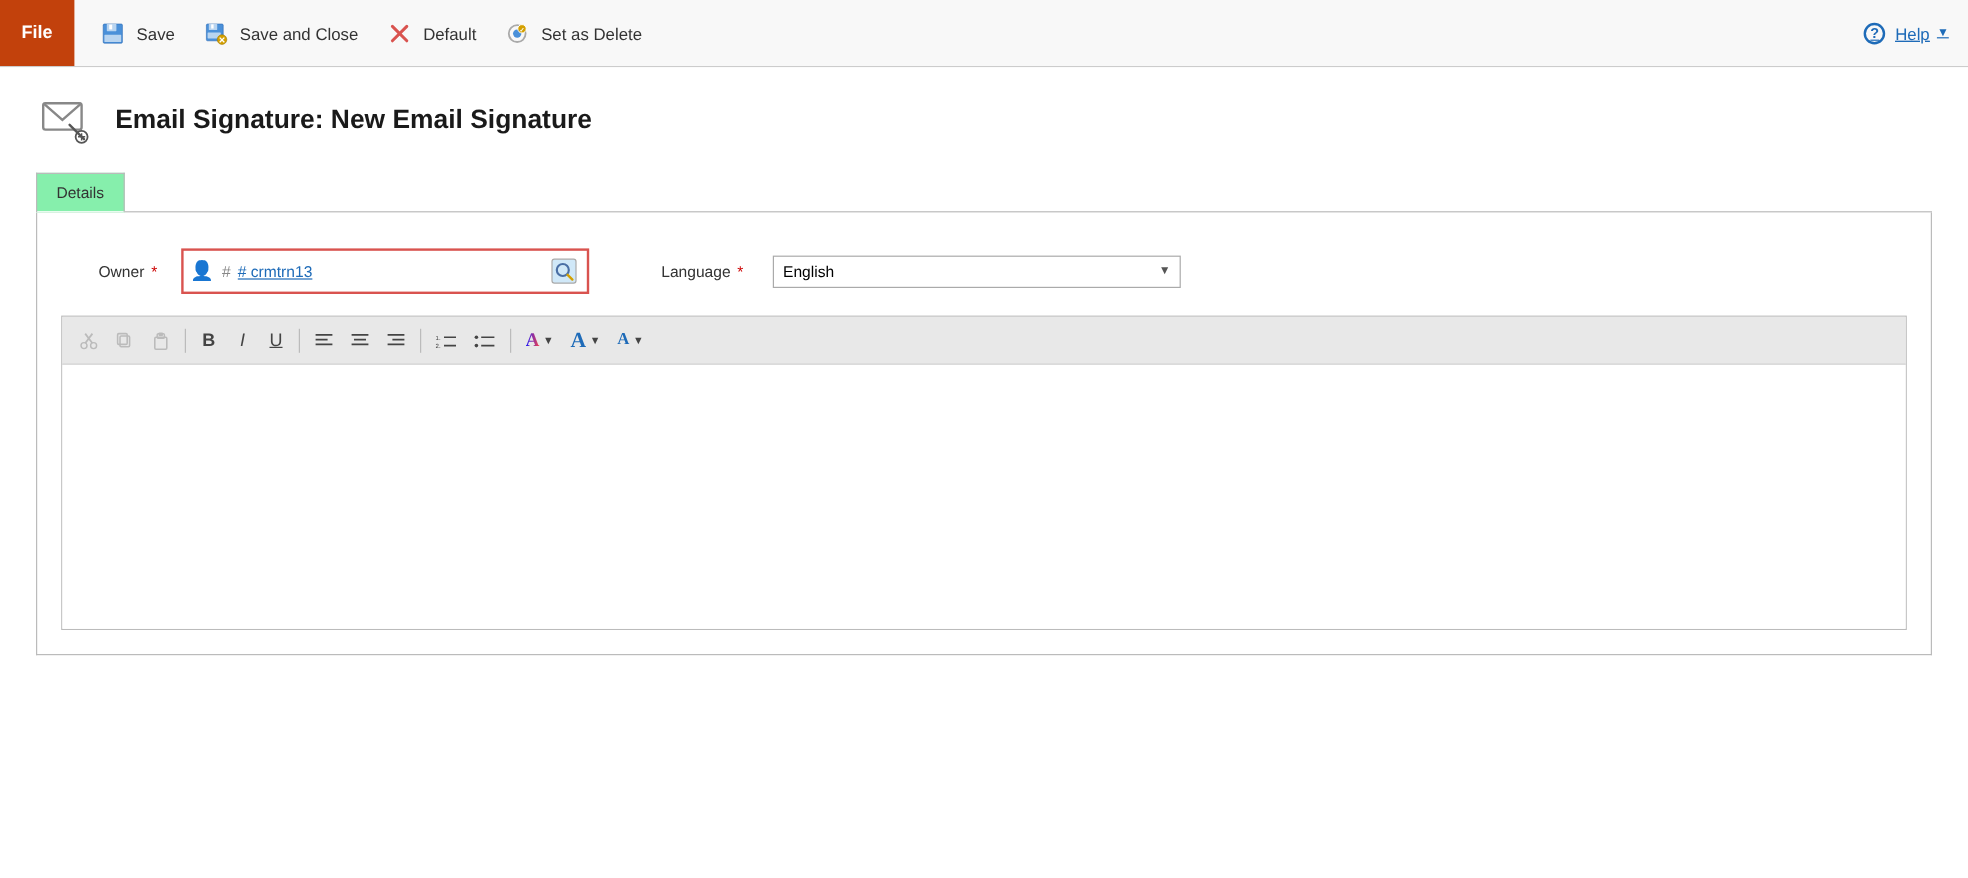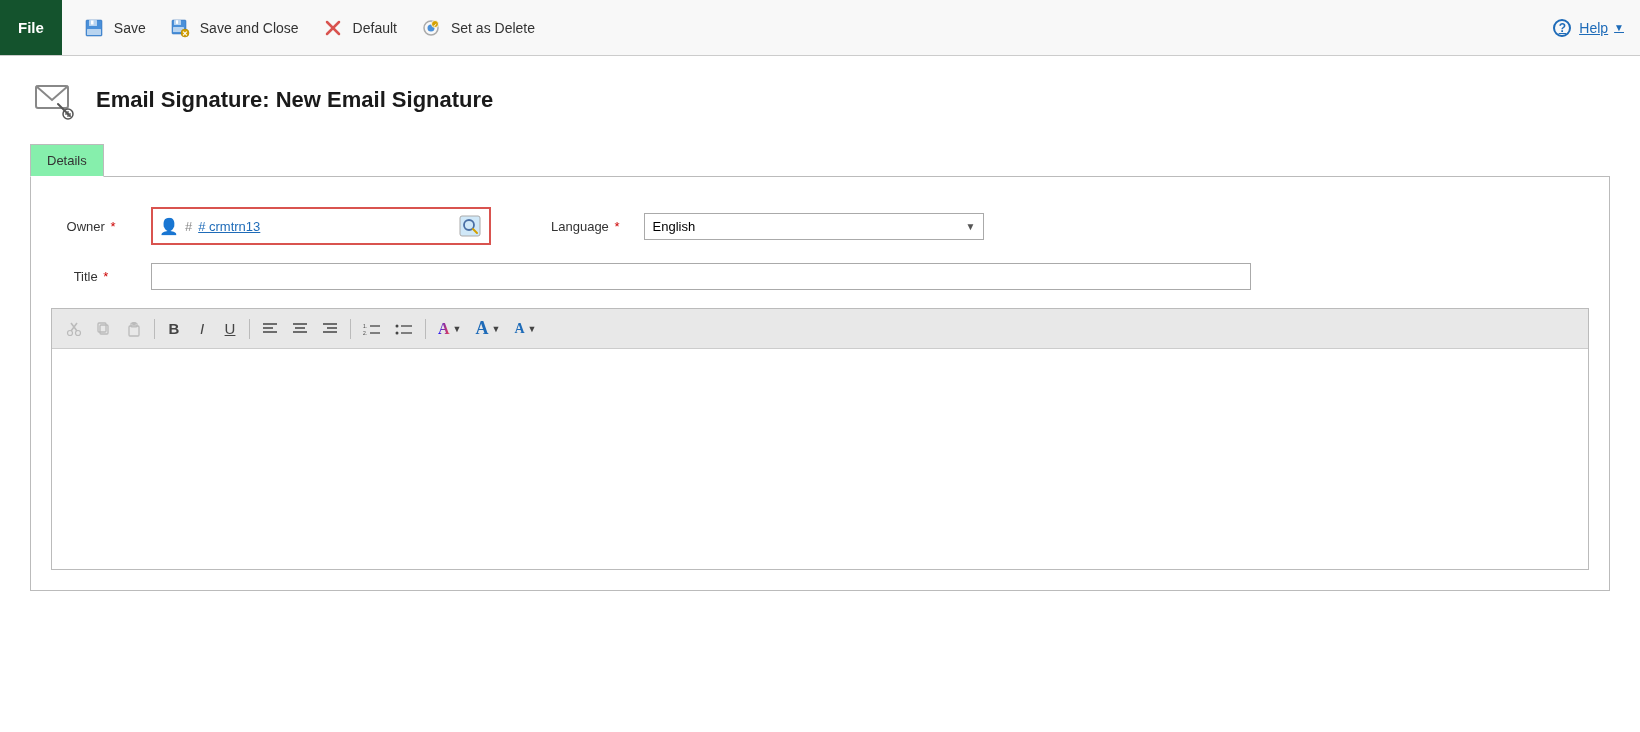--- a/index.html
+++ b/index.html
@@ -8,21 +8,21 @@
     
     .toolbar {
       display: flex;
       align-items: center;
       background: #f8f8f8;
       border-bottom: 1px solid #ccc;
       padding: 0;
       height: 56px;
     }
     .file-btn {
-      background: #14532d;
+      background: #c2410c;
       color: white;
       font-weight: bold;
       padding: 0 18px;
       height: 100%;
       display: flex;
       align-items: center;
       font-size: 15px;
       cursor: pointer;
       user-select: none;
     }
@@ -126,21 +126,21 @@
 
     
     .form-row {
       display: flex;
       align-items: center;
       margin-bottom: 18px;
       gap: 20px;
     }
     .form-label {
       width: 80px;
-      text-align: center;
+      text-align: right;
       font-size: 13px;
       color: #333;
       flex-shrink: 0;
     }
     .required-star {
       color: #c00;
       margin-left: 2px;
     }
     .owner-field {
       display: flex;
@@ -388,26 +388,20 @@
           <span>Language</span><span class="required-star"> *</span>
         </label>
         <div class="select-wrapper">
           <select class="language-select">
             <option>English</option>
           </select>
         </div>
       </div>
     </div>
 
-    <div class="form-row">
-      <label class="form-label">
-        <span>Title</span><span class="required-star"> *</span>
-      </label>
-      <input type="text" class="title-input" value="" style="">
-    </div>
 
     <div class="rte-container">
       <div class="rte-toolbar">
 
         <button class="rte-btn disabled" title="Cut">
           <svg width="16" height="16" viewBox="0 0 16 16" fill="none">
             <line x1="5" y1="2" x2="11" y2="10" stroke="#bbb" stroke-width="1.5"></line>
             <line x1="11" y1="2" x2="5" y2="10" stroke="#bbb" stroke-width="1.5"></line>
             <circle cx="4" cy="12" r="2.5" fill="none" stroke="#bbb" stroke-width="1.2"></circle>
             <circle cx="12" cy="12" r="2.5" fill="none" stroke="#bbb" stroke-width="1.2"></circle>

